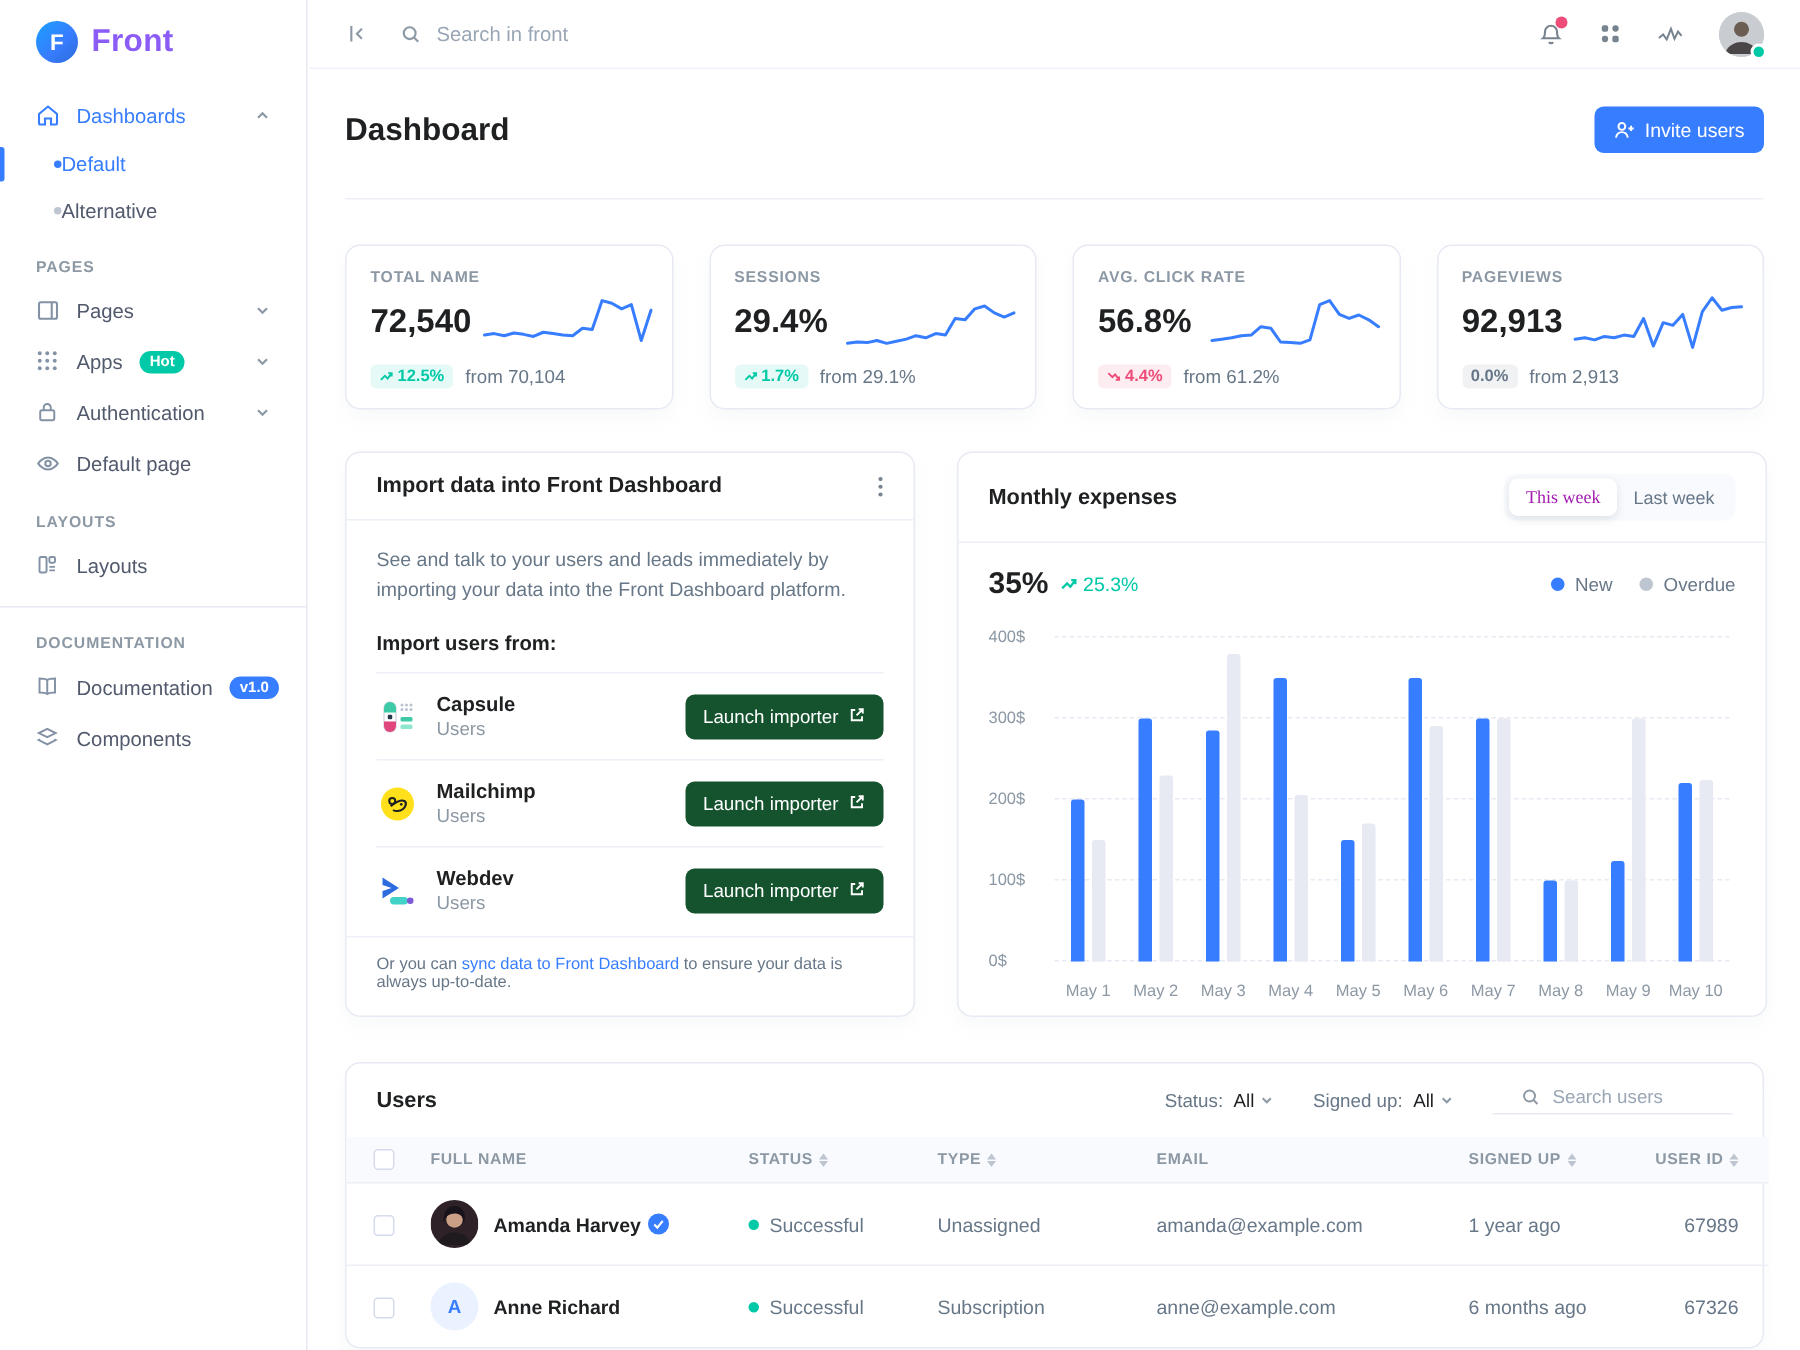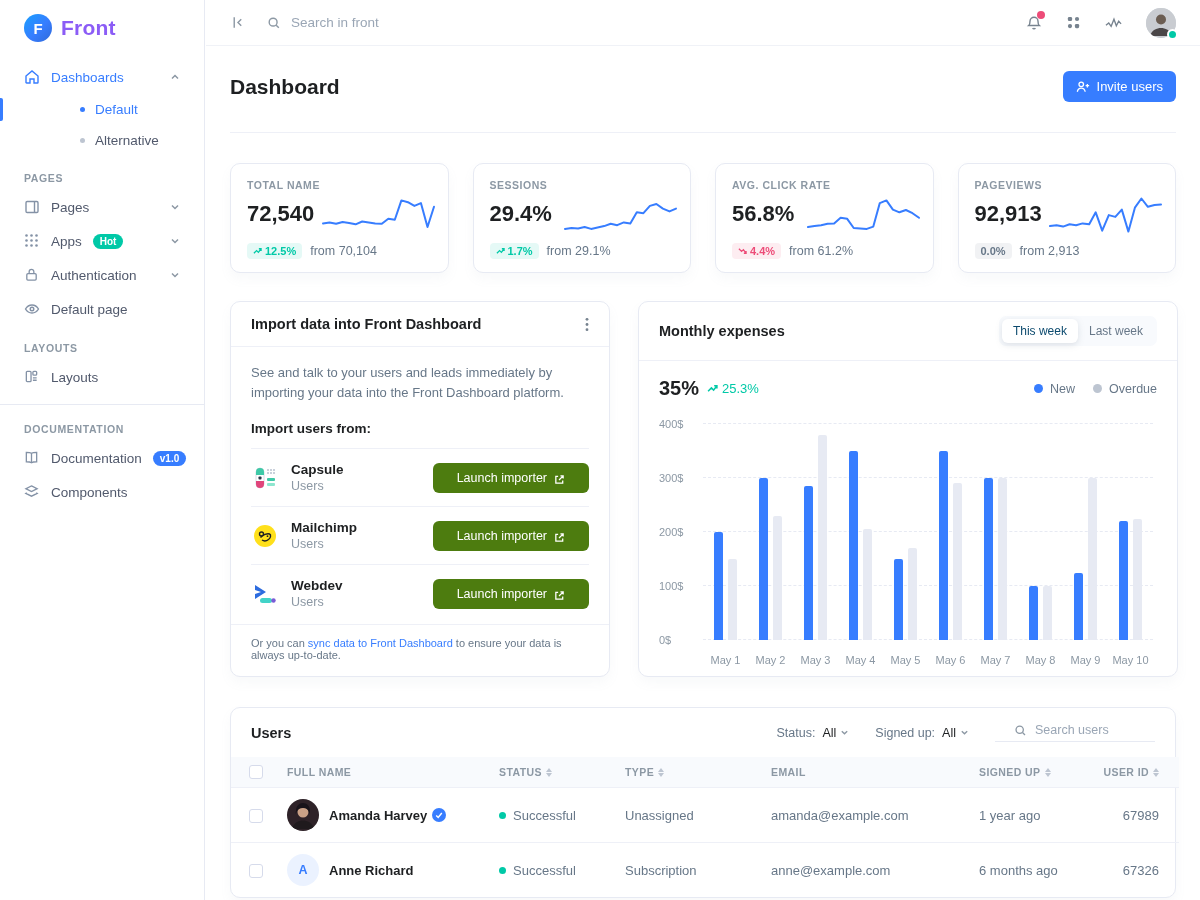--- a/index.html
+++ b/index.html
@@ -14,21 +14,21 @@
   .logo-mark { width:28px; height:28px; border-radius:50%;
     background:linear-gradient(135deg,#19a0ff 0%,#377dff 55%,#2f6ad9 100%);
     color:#fff; font-weight:bold; font-size:15px; display:flex; align-items:center; justify-content:center; }
   .logo-text { font-size:21px; font-weight:bold; color:#8b5cf6; letter-spacing:.2px; }
   .nav-item { display:flex; align-items:center; gap:11px; padding:9px 24px; font-size:13.5px;
     color:#51596c; cursor:pointer; position:relative; }
   .nav-item .nav-icon { width:16px; height:16px; color:#8492a6; flex:none; display:flex; }
   .nav-item .chev { margin-left:auto; color:#8c98a4; display:flex; }
   .nav-item.active { color:#377dff; }
   .nav-item.active .nav-icon { color:#377dff; }
-  .nav-sub { display:flex; align-items:center; gap:10px; padding:8px 24px 8px 80px;
+  .nav-sub { display:flex; align-items:center; gap:0; padding:8px 24px 8px 36px;
     font-size:13.5px; color:#51596c; cursor:pointer; position:relative; }
   .nav-sub .bullet { width:5px; height:5px; border-radius:50%; background:#bdc5d1; flex:none; }
   .nav-sub.active { color:#377dff; }
   .nav-sub.active .bullet { background:#377dff; }
   .active-bar { position:absolute; left:0; top:4px; bottom:4px; width:3px; background:#377dff; border-radius:0 2px 2px 0; }
   .nav-heading { padding:16px 24px 6px; font-size:10.5px; font-weight:bold; letter-spacing:.06em;
     color:#8c98a4; }
   .side-divider { border-top:1px solid #e7eaf3; margin:10px 0 2px; }
   .badge-hot { background:#00c9a7; color:#fff; font-size:10px; font-weight:bold;
     padding:2px 7px; border-radius:10px; }
@@ -84,32 +84,32 @@
     padding:14px 20px; border-bottom:1px solid #eef0f7; }
   .card-title { font-size:14.5px; font-weight:bold; color:#1e2022; }
   .kebab { color:#77838f; display:flex; cursor:pointer; }
   .import-body { padding:16px 20px 0; }
   .import-desc { font-size:13px; color:#677788; line-height:1.55; }
   .import-sub { font-size:13.5px; font-weight:bold; color:#1e2022; margin:18px 0 12px; }
   .import-row { display:flex; align-items:center; gap:12px; padding:13px 0; border-top:1px solid #eef0f7; }
   .imp-logo { width:28px; height:28px; flex:none; display:flex; align-items:center; justify-content:center; }
   .imp-name { font-size:13.5px; font-weight:bold; color:#1e2022; }
   .imp-sub { font-size:12.5px; color:#8c98a4; margin-top:2px; }
-  .btn-launch { margin-left:auto; display:inline-flex; align-items:flex-end; gap:7px; background:#4d7c0f;
-    color:#fff; border:none; font-size:12.5px; padding:8px 24px; border-radius:6px; cursor:pointer;
+  .btn-launch { margin-left:auto; display:inline-flex; align-items:flex-start; gap:7px; background:#14532d;
+    color:#fff; border:none; font-size:12.5px; padding:8px 12px; border-radius:6px; cursor:pointer;
     font-family:"Liberation Sans", sans-serif; }
   .import-foot { border-top:1px solid #eef0f7; margin:2px -20px 0; padding:12px 20px 14px;
     font-size:11px; color:#677788; }
   .import-foot a { color:#377dff; text-decoration:none; cursor:pointer; }
 
   .seg { display:flex; background:#f8fafd; border-radius:7px; padding:3px; }
   .seg button { border:none; background:transparent; font-size:12px; color:#677788; padding:5px 11px;
     border-radius:6px; cursor:pointer; font-family:"Liberation Sans", sans-serif; }
-  .seg button.on { background:#fff; color:#0c4a6e; font-weight:500;
-    box-shadow:0 2px 6px rgba(140,152,164,.25); }
+  .seg button.on { background:#fff; color:#a21caf; font-weight:500;
+    box-shadow:0 2px 6px rgba(140,152,164,.25);font-family:Liberation Serif, serif; }
   .exp-body { padding:16px 20px 10px; }
   .exp-top { display:flex; align-items:center; }
   .exp-value { font-size:20px; font-weight:bold; color:#1e2022; }
   .exp-delta { display:inline-flex; align-items:center; gap:4px; color:#00c9a7; font-size:13px; margin-left:8px; }
   .legend { margin-left:auto; display:flex; gap:18px; }
   .legend-item { display:flex; align-items:center; gap:7px; font-size:12.5px; color:#677788; }
   .legend-dot { width:9px; height:9px; border-radius:50%; }
 
   .chart { position:relative; height:252px; margin-top:14px; }
   .gridline { position:absolute; left:44px; right:4px; border-top:1px dashed #e7eaf3; }

